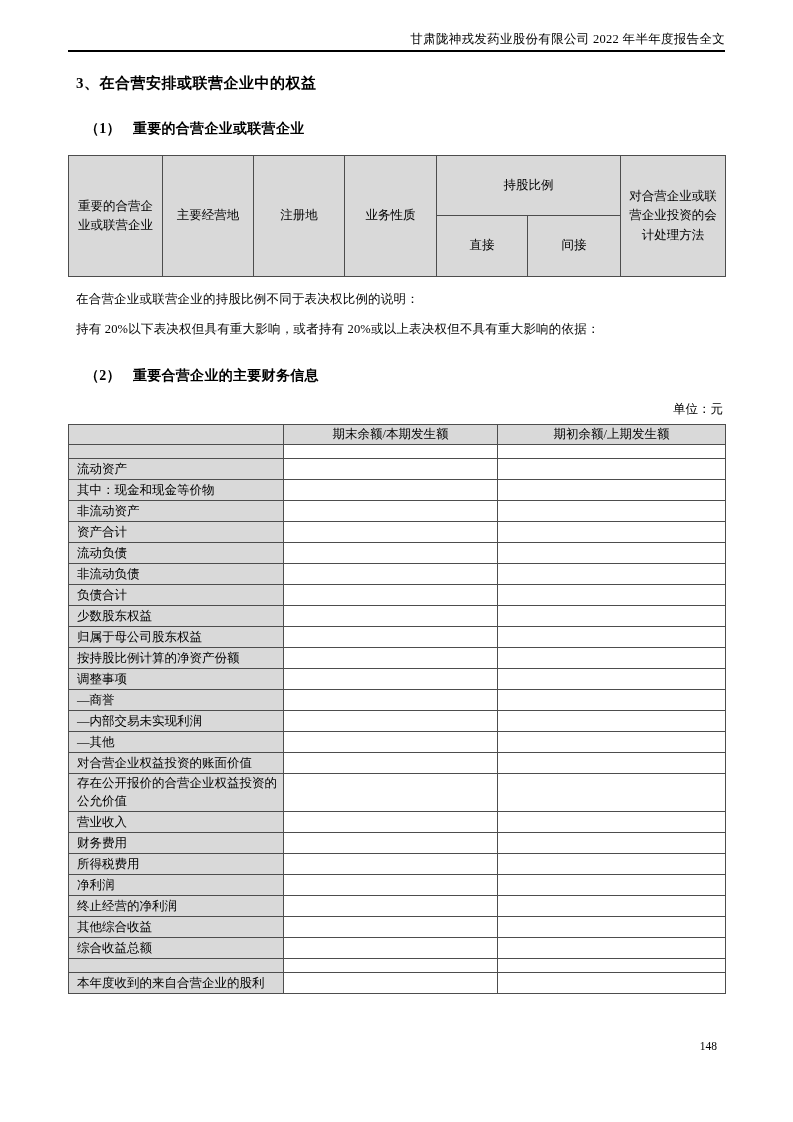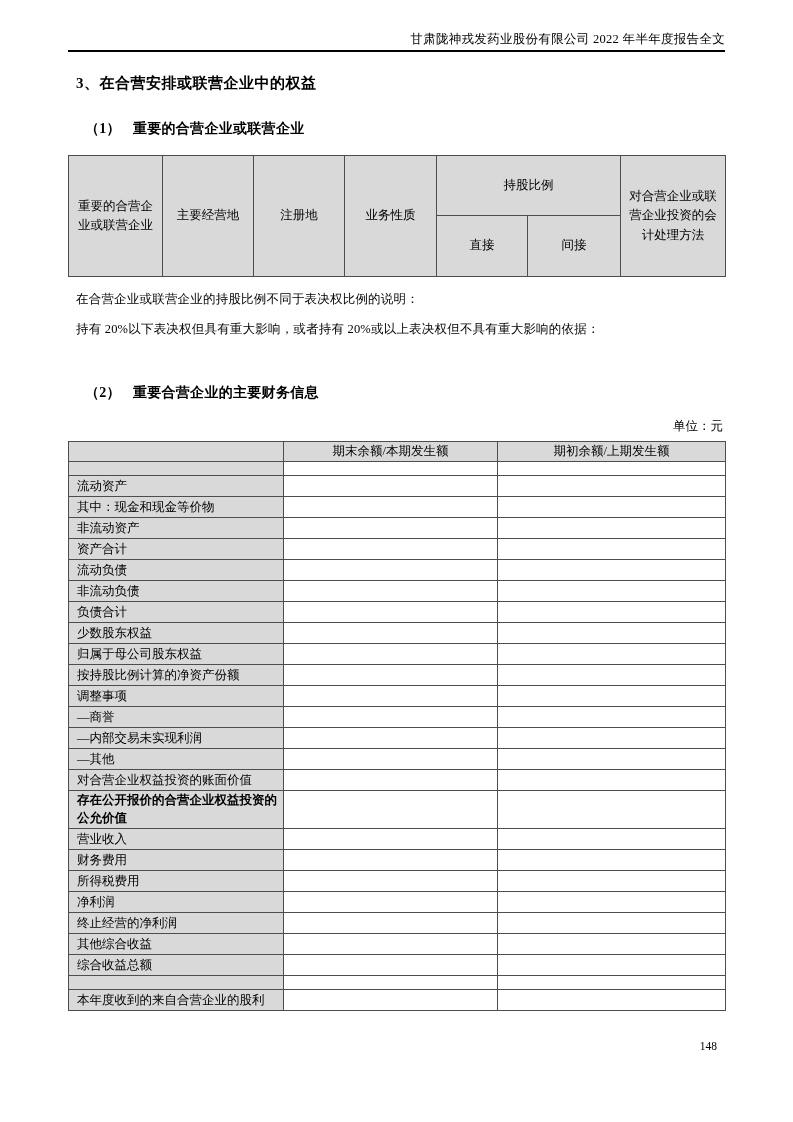--- a/index.html
+++ b/index.html
@@ -32,21 +32,21 @@
     letter-spacing: 0.5px;
   }
   .h-sub {
     margin-top: 27px;
     padding-left: 17px;
     font-size: 14px;
     font-weight: bold;
     letter-spacing: 0.3px;
   }
   .h-sub .num { margin-right: 12px; }
-  .h-sub2 { margin-top: 47px; }
+  .h-sub2 { margin-top: 30px; }
 
   table { border-collapse: collapse; width: 657px; table-layout: fixed; }
 
   .t1 { margin-top: 17px; border: 1.5px solid #4d4d4d; }
   .t1 th {
     border: 1px solid #4d4d4d;
     background: #d9d9d9;
     font-weight: normal;
     font-size: 12.5px;
     text-align: center;
@@ -84,21 +84,21 @@
   .t2 th {
     background: #d9d9d9;
     text-align: center;
     height: 18px;
     padding: 1px 4px;
   }
   .t2 td { height: 21px; padding: 1px 6px; }
   .t2 td.lbl { background: #d9d9d9; text-align: left; padding-left: 8px; }
   .t2 td.val { background: #ffffff; }
   .t2 tr.blank td { height: 14px; }
-  .t2 tr.tall td { height: 37px; font-weight: bold; }
+  .t2 tr.tall td { height: 37px; }
 
   .page-number {
     position: absolute;
     top: 1040px;
     right: 76px;
     font-size: 11.5px;
   }
 </style>
 </head>
 <body>

